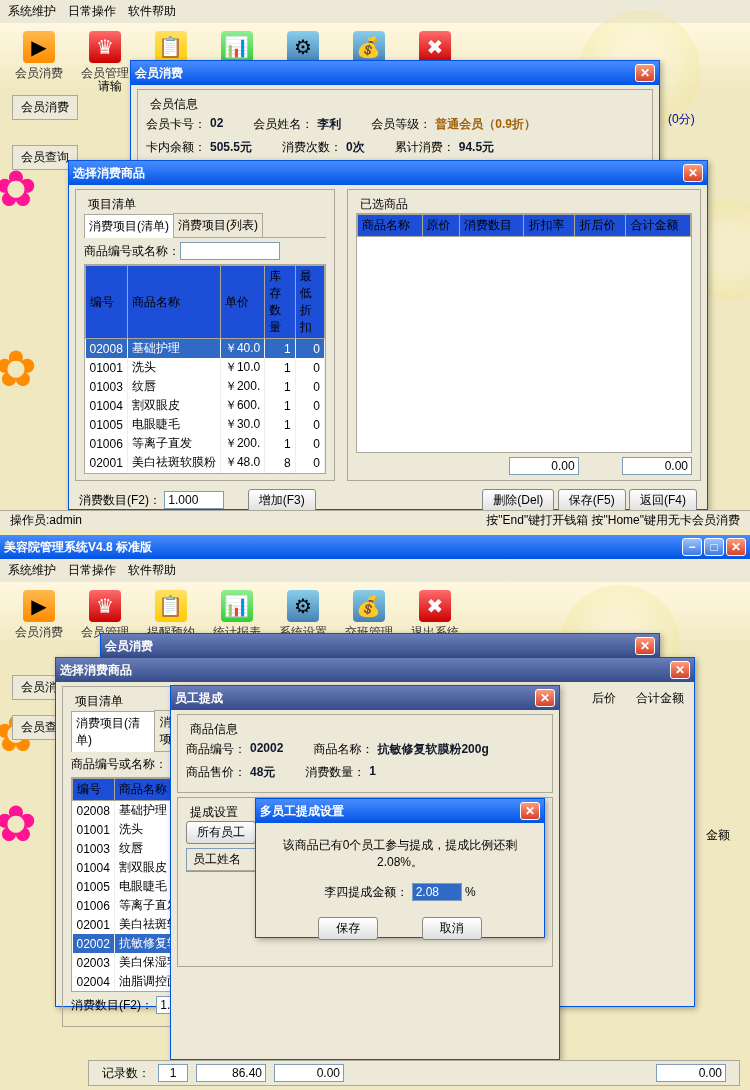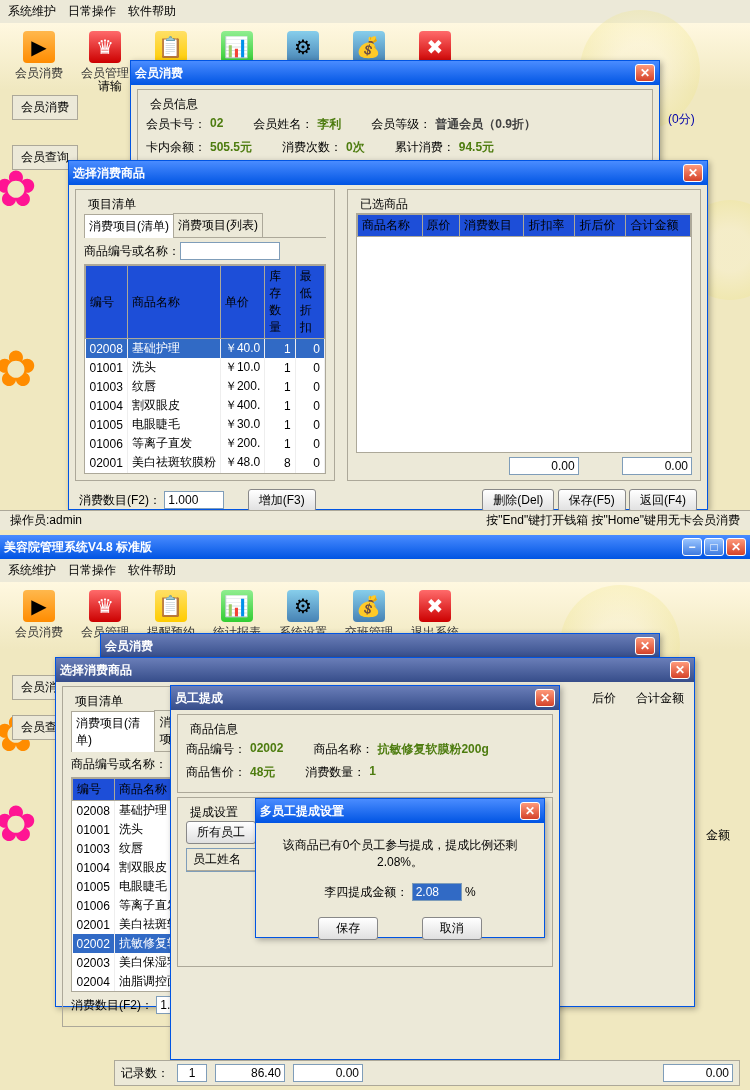--- a/index.html
+++ b/index.html
@@ -18,22 +18,22 @@
 .win { position: absolute; background: #ece9d8; border: 1px solid #0054e3; box-shadow: 2px 2px 6px rgba(0,0,0,0.3); }
 .titlebar { height: 24px; background: linear-gradient(#4a8cff, #0054e3); display: flex; align-items: center; justify-content: space-between; padding: 0 4px; color: #fff; font-weight: bold; }
 .titlebar-dark { background: linear-gradient(#6a7eb8, #364d8a); }
 .close-btn { width: 20px; height: 18px; background: linear-gradient(#ff9a7a, #d4422a); border: 1px solid #fff; border-radius: 3px; display: flex; align-items: center; justify-content: center; color: #fff; cursor: pointer; font-weight: bold; }
 .win-ctrls { display: flex; gap: 2px; }
 .win-ctrls span { width: 20px; height: 18px; background: linear-gradient(#9ac5ff, #3d7ae0); border: 1px solid #fff; border-radius: 3px; display: flex; align-items: center; justify-content: center; color: #fff; cursor: pointer; }
 .fieldset { border: 1px solid #aca899; margin: 4px 6px; padding: 6px 8px 8px; position: relative; }
 .fieldset legend { padding: 0 4px; background: #ece9d8; }
 .info-row { display: flex; gap: 30px; padding: 3px 0; }
 .info-item { display: flex; gap: 4px; }
-.val-red { color: #4d7c0f; font-weight: bold; }
-.val-blue { color: #404040; font-weight: bold; }
+.val-red { color: #0f172a; font-weight: bold; }
+.val-blue { color: #a16207; font-weight: bold; }
 .tabs { display: flex; border-bottom: 1px solid #aca899; }
 .tab { padding: 3px 4px; border: 1px solid #aca899; border-bottom: none; background: #ece9d8; margin-right: -1px; cursor: pointer; }
 .tab.active { background: #fff; position: relative; top: 1px; }
 .table { width: 100%; border-collapse: collapse; background: #fff; }
 .table th { background: #1d4ed8; border: 1px solid #aca899; padding: 2px 4px; text-align: left; font-weight: normal; }
 .table td { border-right: 1px solid #eee; padding: 1px 4px; white-space: nowrap; }
 .table tr.selected { background: #316ac5; color: #fff; }
 .btn { padding: 2px 10px; background: linear-gradient(#fff, #e0e0e0); border: 1px solid #888; border-radius: 3px; cursor: pointer; }
 input[type=text] { border: 1px solid #7f9db9; padding: 1px 3px; background: #fff; }
 .scroll-area { overflow: hidden; border: 1px solid #aca899; background: #fff; }
@@ -178,21 +178,21 @@
                 <tr class="">
                   <td>01003</td>
                   <td>纹唇</td>
                   <td style="text-align:right">￥200.</td>
                   <td style="text-align:right">1</td>
                   <td style="text-align:right">0</td>
                 </tr>
                 <tr class="">
                   <td>01004</td>
                   <td>割双眼皮</td>
-                  <td style="text-align:right">￥400.</td>
+                  <td style="text-align:right">￥600.</td>
                   <td style="text-align:right">1</td>
                   <td style="text-align:right">0</td>
                 </tr>
                 <tr class="">
                   <td>01005</td>
                   <td>电眼睫毛</td>
                   <td style="text-align:right">￥30.0</td>
                   <td style="text-align:right">1</td>
                   <td style="text-align:right">0</td>
                 </tr>
@@ -456,20 +456,20 @@
         <input type="text" style="width: 50px; background: rgb(49, 106, 197); color: rgb(255, 255, 255);" value="2.08">
         <span>%</span>
       </div>
       <div style="margin-top:16px;">
         <button class="btn" style="width:60px;margin-right:40px;">保存</button>
         <button class="btn" style="width:60px;">取消</button>
       </div>
     </div>
   </div>
 
-  <div style="position:absolute; bottom:4px; left:114px; right:10px; display:flex; align-items:center; gap:8px; background:#ece9d8; padding:3px 6px; border:1px solid #aca899;">
+  <div style="position:absolute; bottom:4px; left:88px; right:10px; display:flex; align-items:center; gap:8px; background:#ece9d8; padding:3px 13px; border:1px solid #aca899;">
     <span>记录数：</span>
     <input type="text" readonly="" style="width: 30px; text-align: center;" value="1">
     <input type="text" readonly="" style="width: 70px; text-align: right;" value="86.40">
     <input type="text" readonly="" style="width: 70px; text-align: right;" value="0.00">
     <input type="text" readonly="" style="width: 70px; text-align: right; margin-left: auto;" value="0.00">
   </div>
 </div>
 
 </body></html>

